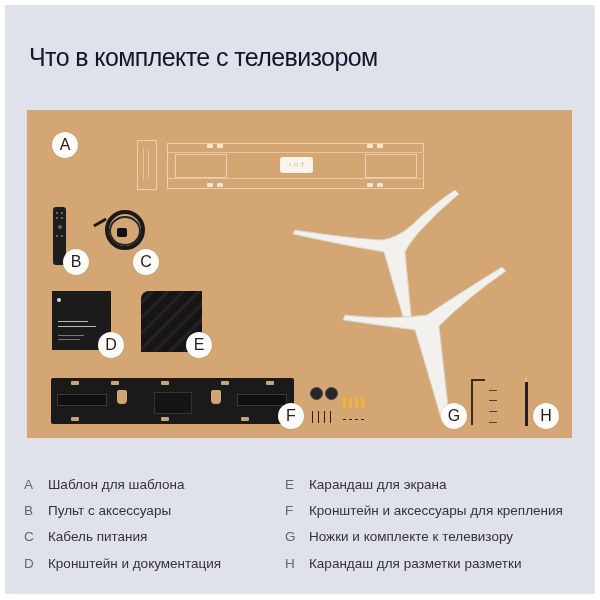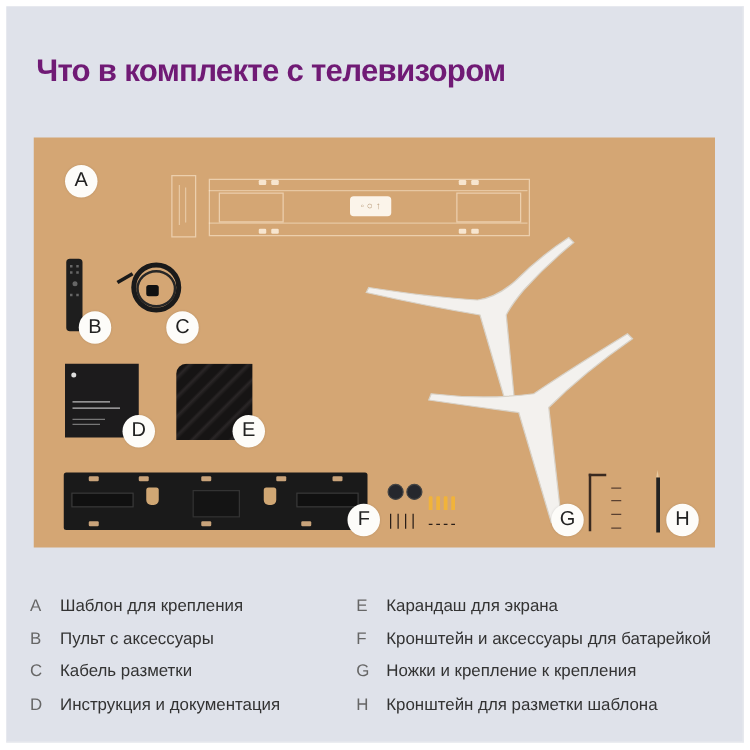--- a/index.html
+++ b/index.html
@@ -6,21 +6,21 @@
   body {
     width: 600px; height: 600px; background: #ffffff; position: relative; overflow: hidden;
     font-family: "Liberation Sans", "DejaVu Sans", sans-serif;
   }
   .card {
     position: absolute; left: 5px; top: 5px; width: 589px; height: 588px;
     background: #dfe2ea; border-right: 1px solid #e8e9ee; border-bottom: 1px solid #e8e9ee;
   }
   .title {
     position: absolute; left: 24px; top: 38px; margin: 0;
-    font-size: 25px; font-weight: 700; color: #701a75; letter-spacing: -0.6px;
+    font-size: 25px; font-weight: 400; color: #0f172a; letter-spacing: -0.6px;
     white-space: nowrap;
   }
   .panel {
     position: absolute; left: 22px; top: 105px; width: 545px; height: 328px;
     background: #d4a674; overflow: hidden;
   }
   .badge {
     position: absolute; width: 26px; height: 26px; border-radius: 50%;
     background: #fdfcf9; color: #222; font-size: 16px; line-height: 26px;
     text-align: center; box-shadow: 0 0 2px rgba(0,0,0,0.12);
@@ -172,44 +172,44 @@
     <div class="badge" style="left:71px;top:222px">D</div>
     <div class="badge" style="left:159px;top:222px">E</div>
     <div class="badge" style="left:251px;top:293px">F</div>
     <div class="badge" style="left:414px;top:293px">G</div>
     <div class="badge" style="left:506px;top:293px">H</div>
   </div>
 
   <div class="legend">
     <div class="item" style="left:19px;top:0px">
       <span class="letter">A</span>
-      <span class="text">Шаблон для крепления</span>
+      <span class="text">Шаблон для шаблона</span>
     </div>
     <div class="item" style="left:19px;top:26px">
       <span class="letter">B</span>
       <span class="text">Пульт с аксессуары</span>
     </div>
     <div class="item" style="left:19px;top:52px">
       <span class="letter">C</span>
-      <span class="text">Кабель разметки</span>
+      <span class="text">Кабель питания</span>
     </div>
     <div class="item" style="left:19px;top:79px">
       <span class="letter">D</span>
-      <span class="text">Инструкция и документация</span>
+      <span class="text">Кронштейн и документация</span>
     </div>
     <div class="item" style="left:280px;top:0px">
       <span class="letter">E</span>
       <span class="text">Карандаш для экрана</span>
     </div>
     <div class="item" style="left:280px;top:26px">
       <span class="letter">F</span>
-      <span class="text">Кронштейн и аксессуары для батарейкой</span>
+      <span class="text">Кронштейн и аксессуары для крепления</span>
     </div>
     <div class="item" style="left:280px;top:52px">
       <span class="letter">G</span>
-      <span class="text">Ножки и  крепление к крепления</span>
+      <span class="text">Ножки и  комплекте к телевизору</span>
     </div>
     <div class="item" style="left:280px;top:79px">
       <span class="letter">H</span>
-      <span class="text">Кронштейн для разметки шаблона</span>
+      <span class="text">Карандаш для разметки разметки</span>
     </div>
   </div>
 </div>
 
 </body></html>

